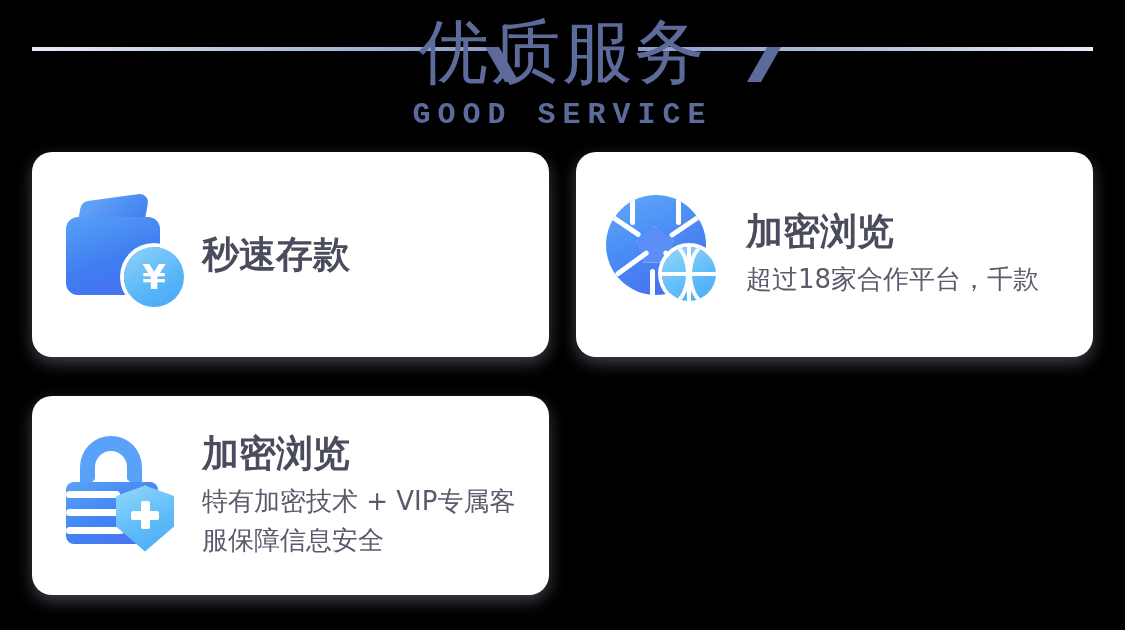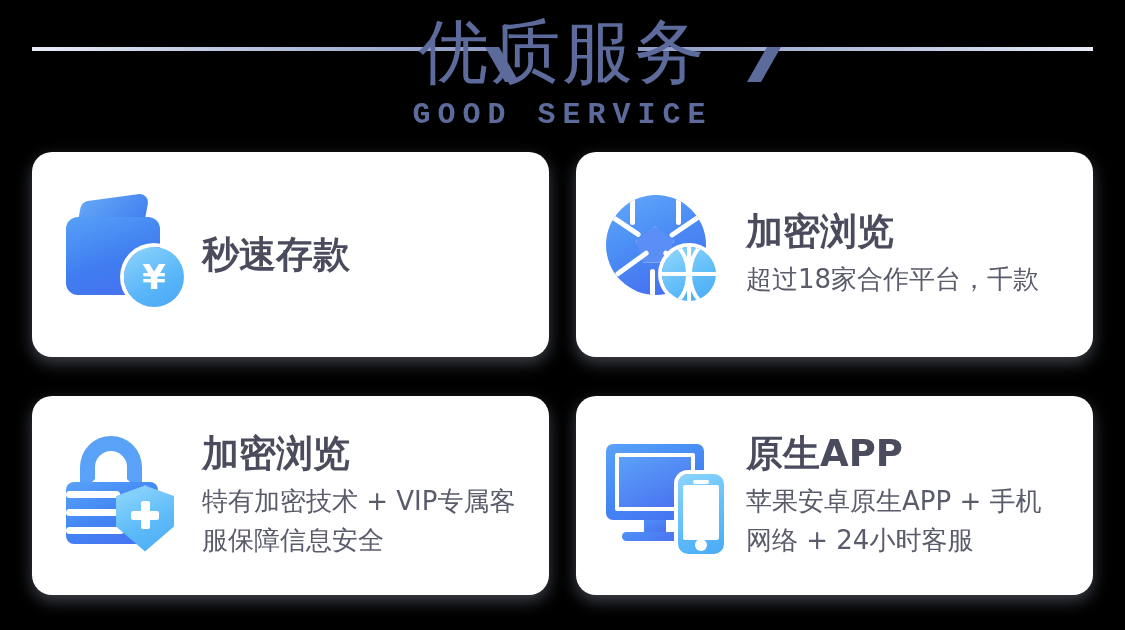--- a/index.html
+++ b/index.html
@@ -398,37 +398,14 @@
     </div>
     <div class="txt">
       <div class="card-title">加密浏览</div>
       <div class="card-desc">
         <span>特有加密技术 + VIP专属客</span>
         <span class="l2">服保障信息安全</span>
       </div>
     </div>
   </div>
 
-  <div class="card">
-    <div class="icon-wrap">
-      <div class="monitor">
-        <div class="monitor-screen">
-            <i></i>
-          </div>
-      </div>
-      <div class="mon-neck"></div>
-      <div class="mon-base"></div>
-      <div class="phone">
-        <div class="phone-speaker"></div>
-        <div class="phone-screen"></div>
-        <div class="phone-home"></div>
-      </div>
-    </div>
-    <div class="txt">
-      <div class="card-title">原生APP</div>
-      <div class="card-desc">
-        <span>苹果安卓原生APP + 手机</span>
-        <span class="l2">网络 + 24小时客服</span>
-      </div>
-    </div>
-  </div>
 
 </div>
 
 </body></html>

